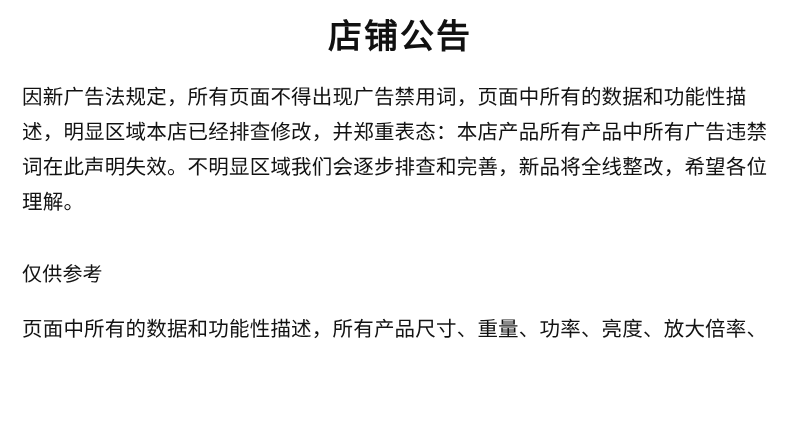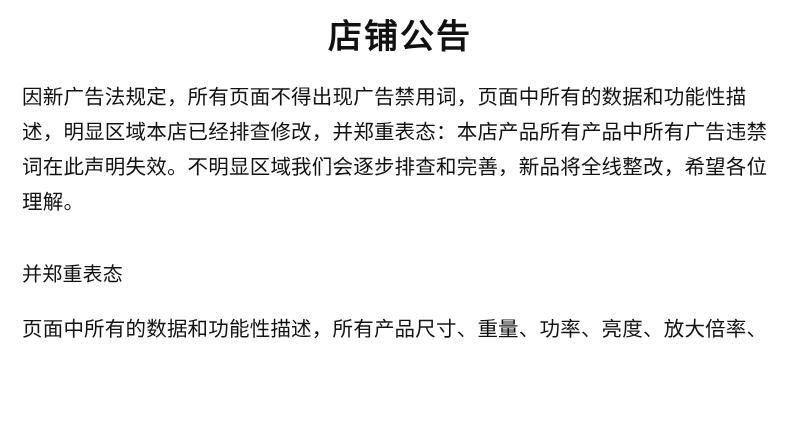--- a/index.html
+++ b/index.html
@@ -57,18 +57,18 @@
 <div class="page">
 
   <h1 class="title">店铺公告</h1>
 
   <div class="body-block">
 
     <p class="paragraph">因新广告法规定，所有页面不得出现广告禁用词，页面中所有的数据和功能性描述，明显区域本店已经排查修改，并郑重表态：本店产品所有产品中所有广告违禁词在此声明失效。不明显区域我们会逐步排查和完善，新品将全线整改，希望各位理解。</p>
 
     <div class="spacer-sm"></div>
 
-    <div class="section-heading">并郑重表态</div>
+    <div class="section-heading">仅供参考</div>
 
     <p class="paragraph">页面中所有的数据和功能性描述，所有产品尺寸、重量、功率、亮度、放大倍率、防水性能、透光率、使用时间、电流等；来源出处为网店自动生成或厂家品牌商提供或者本店工作人员人工测量所得可能会有误差，不做法律依据，仅供参考！以实际收到为准</p>
 
   </div>
 </div>
 
 </body></html>

